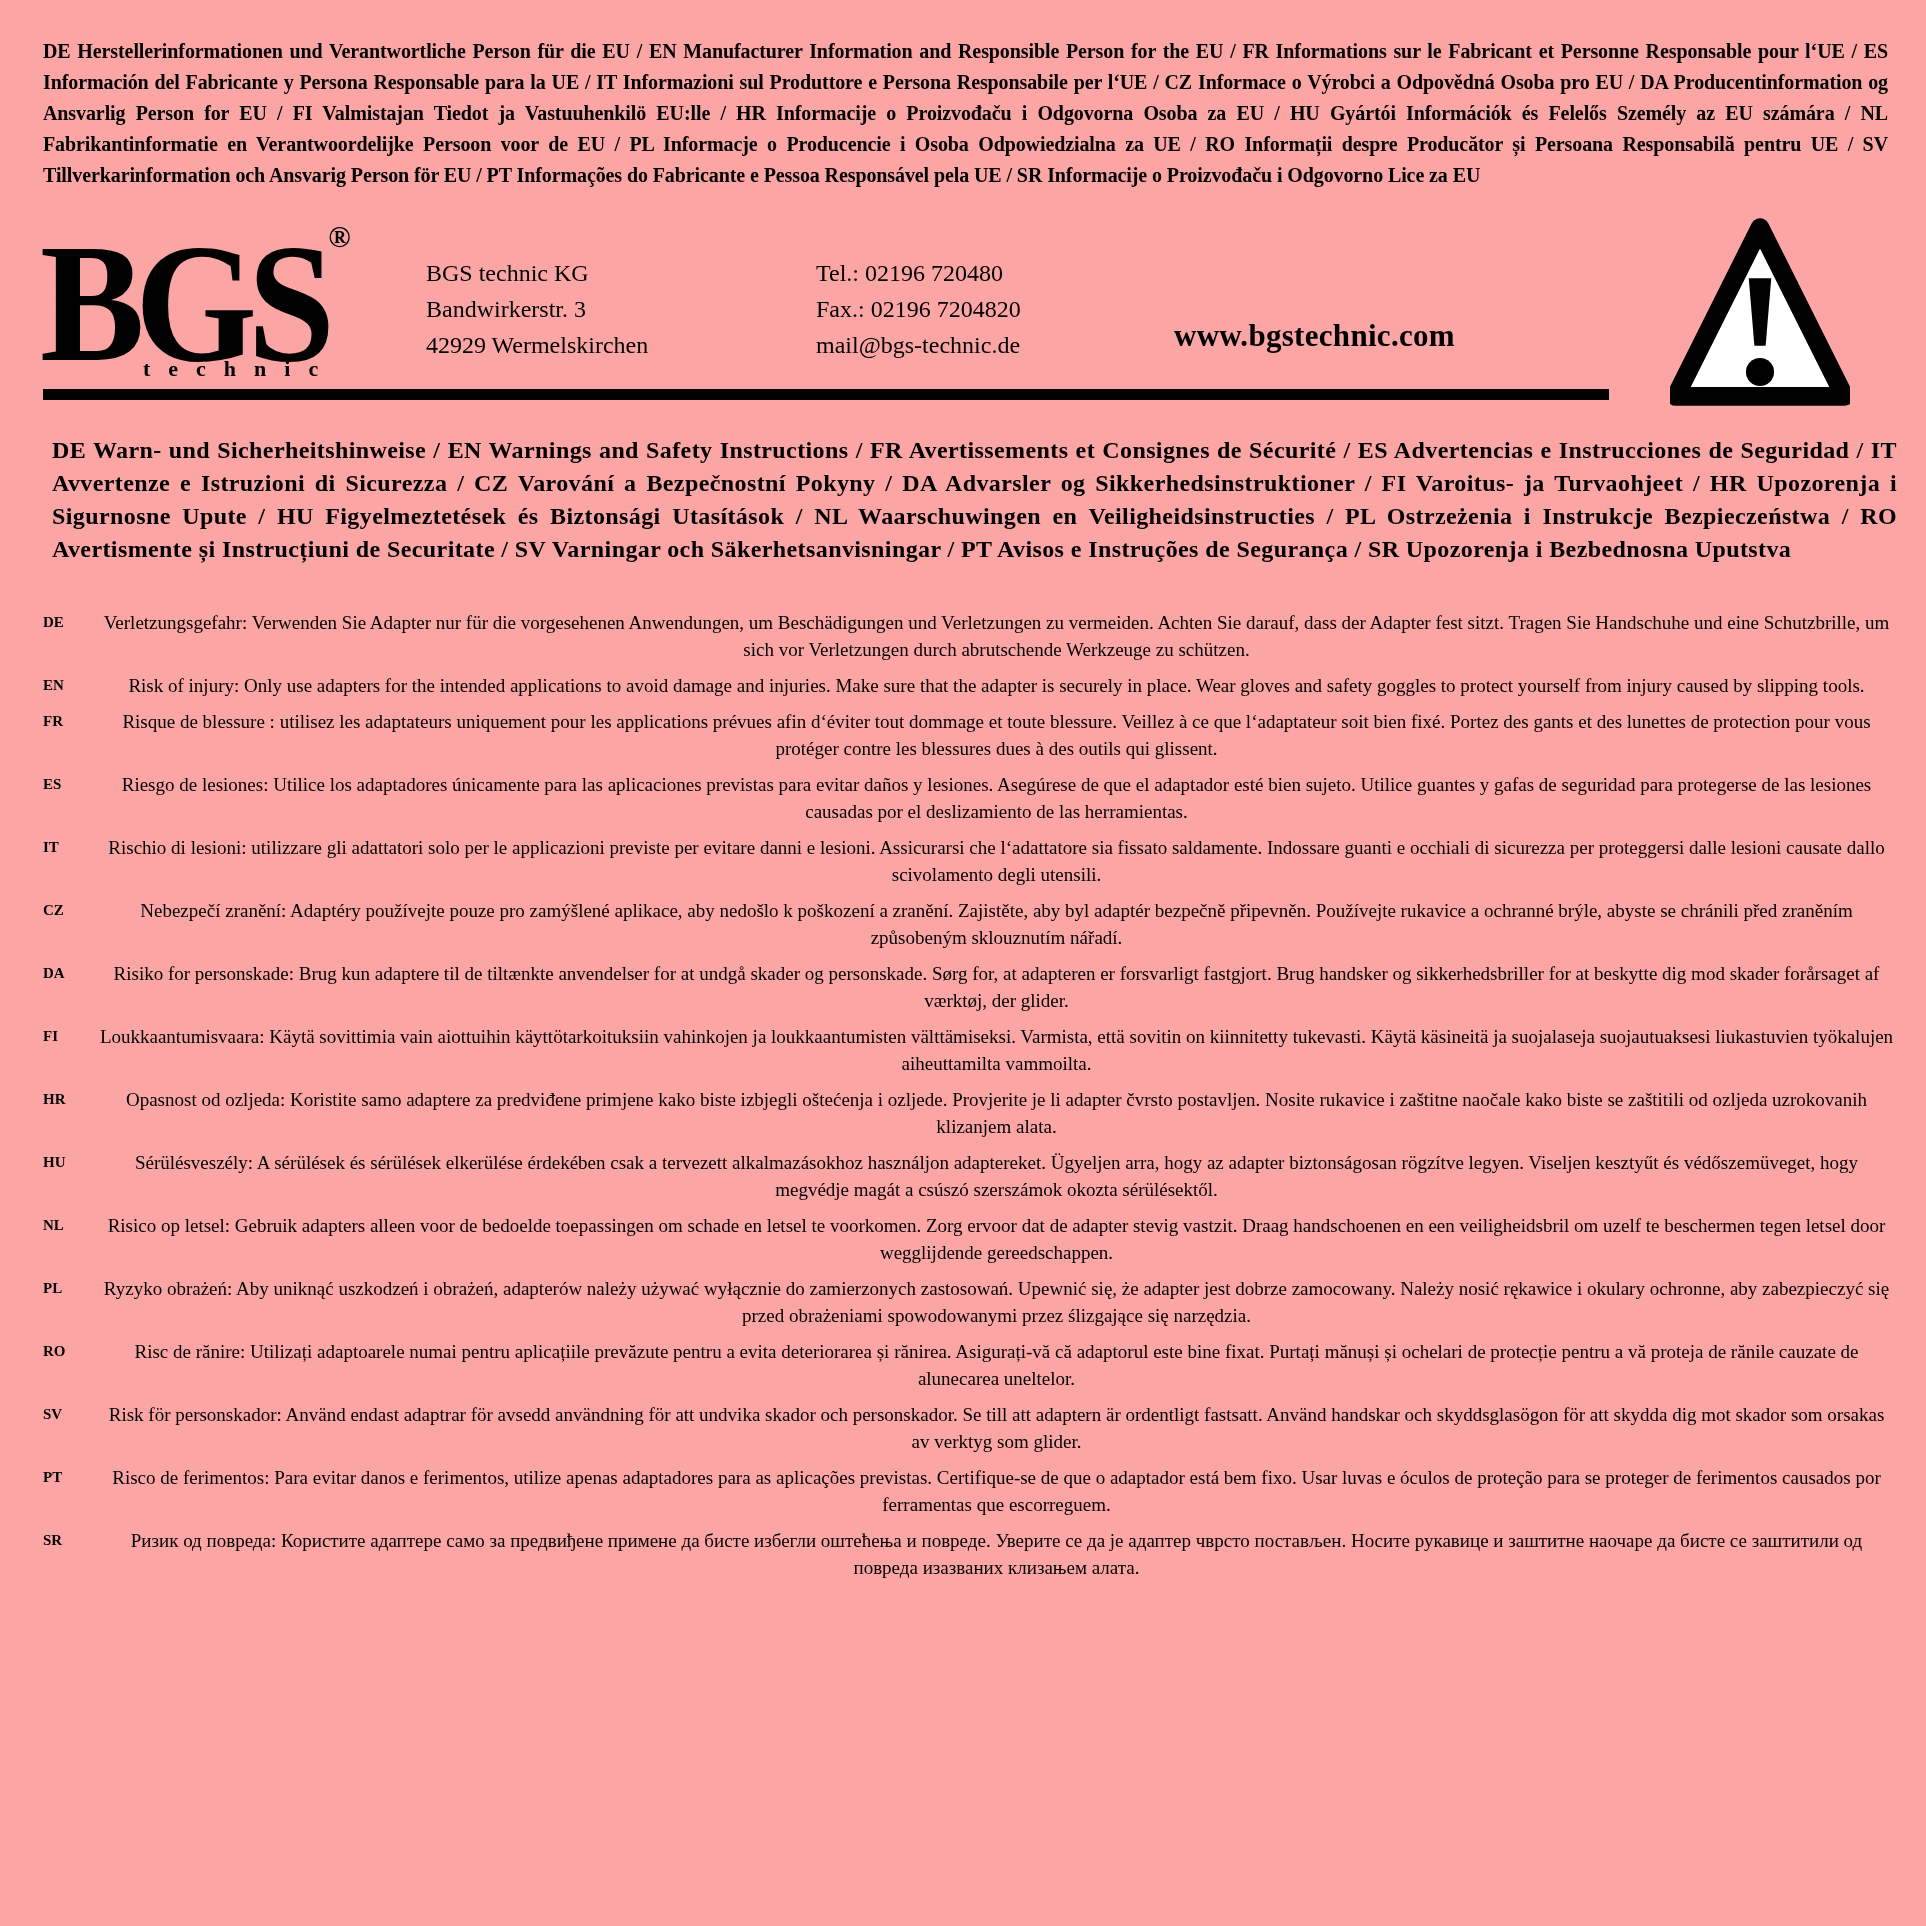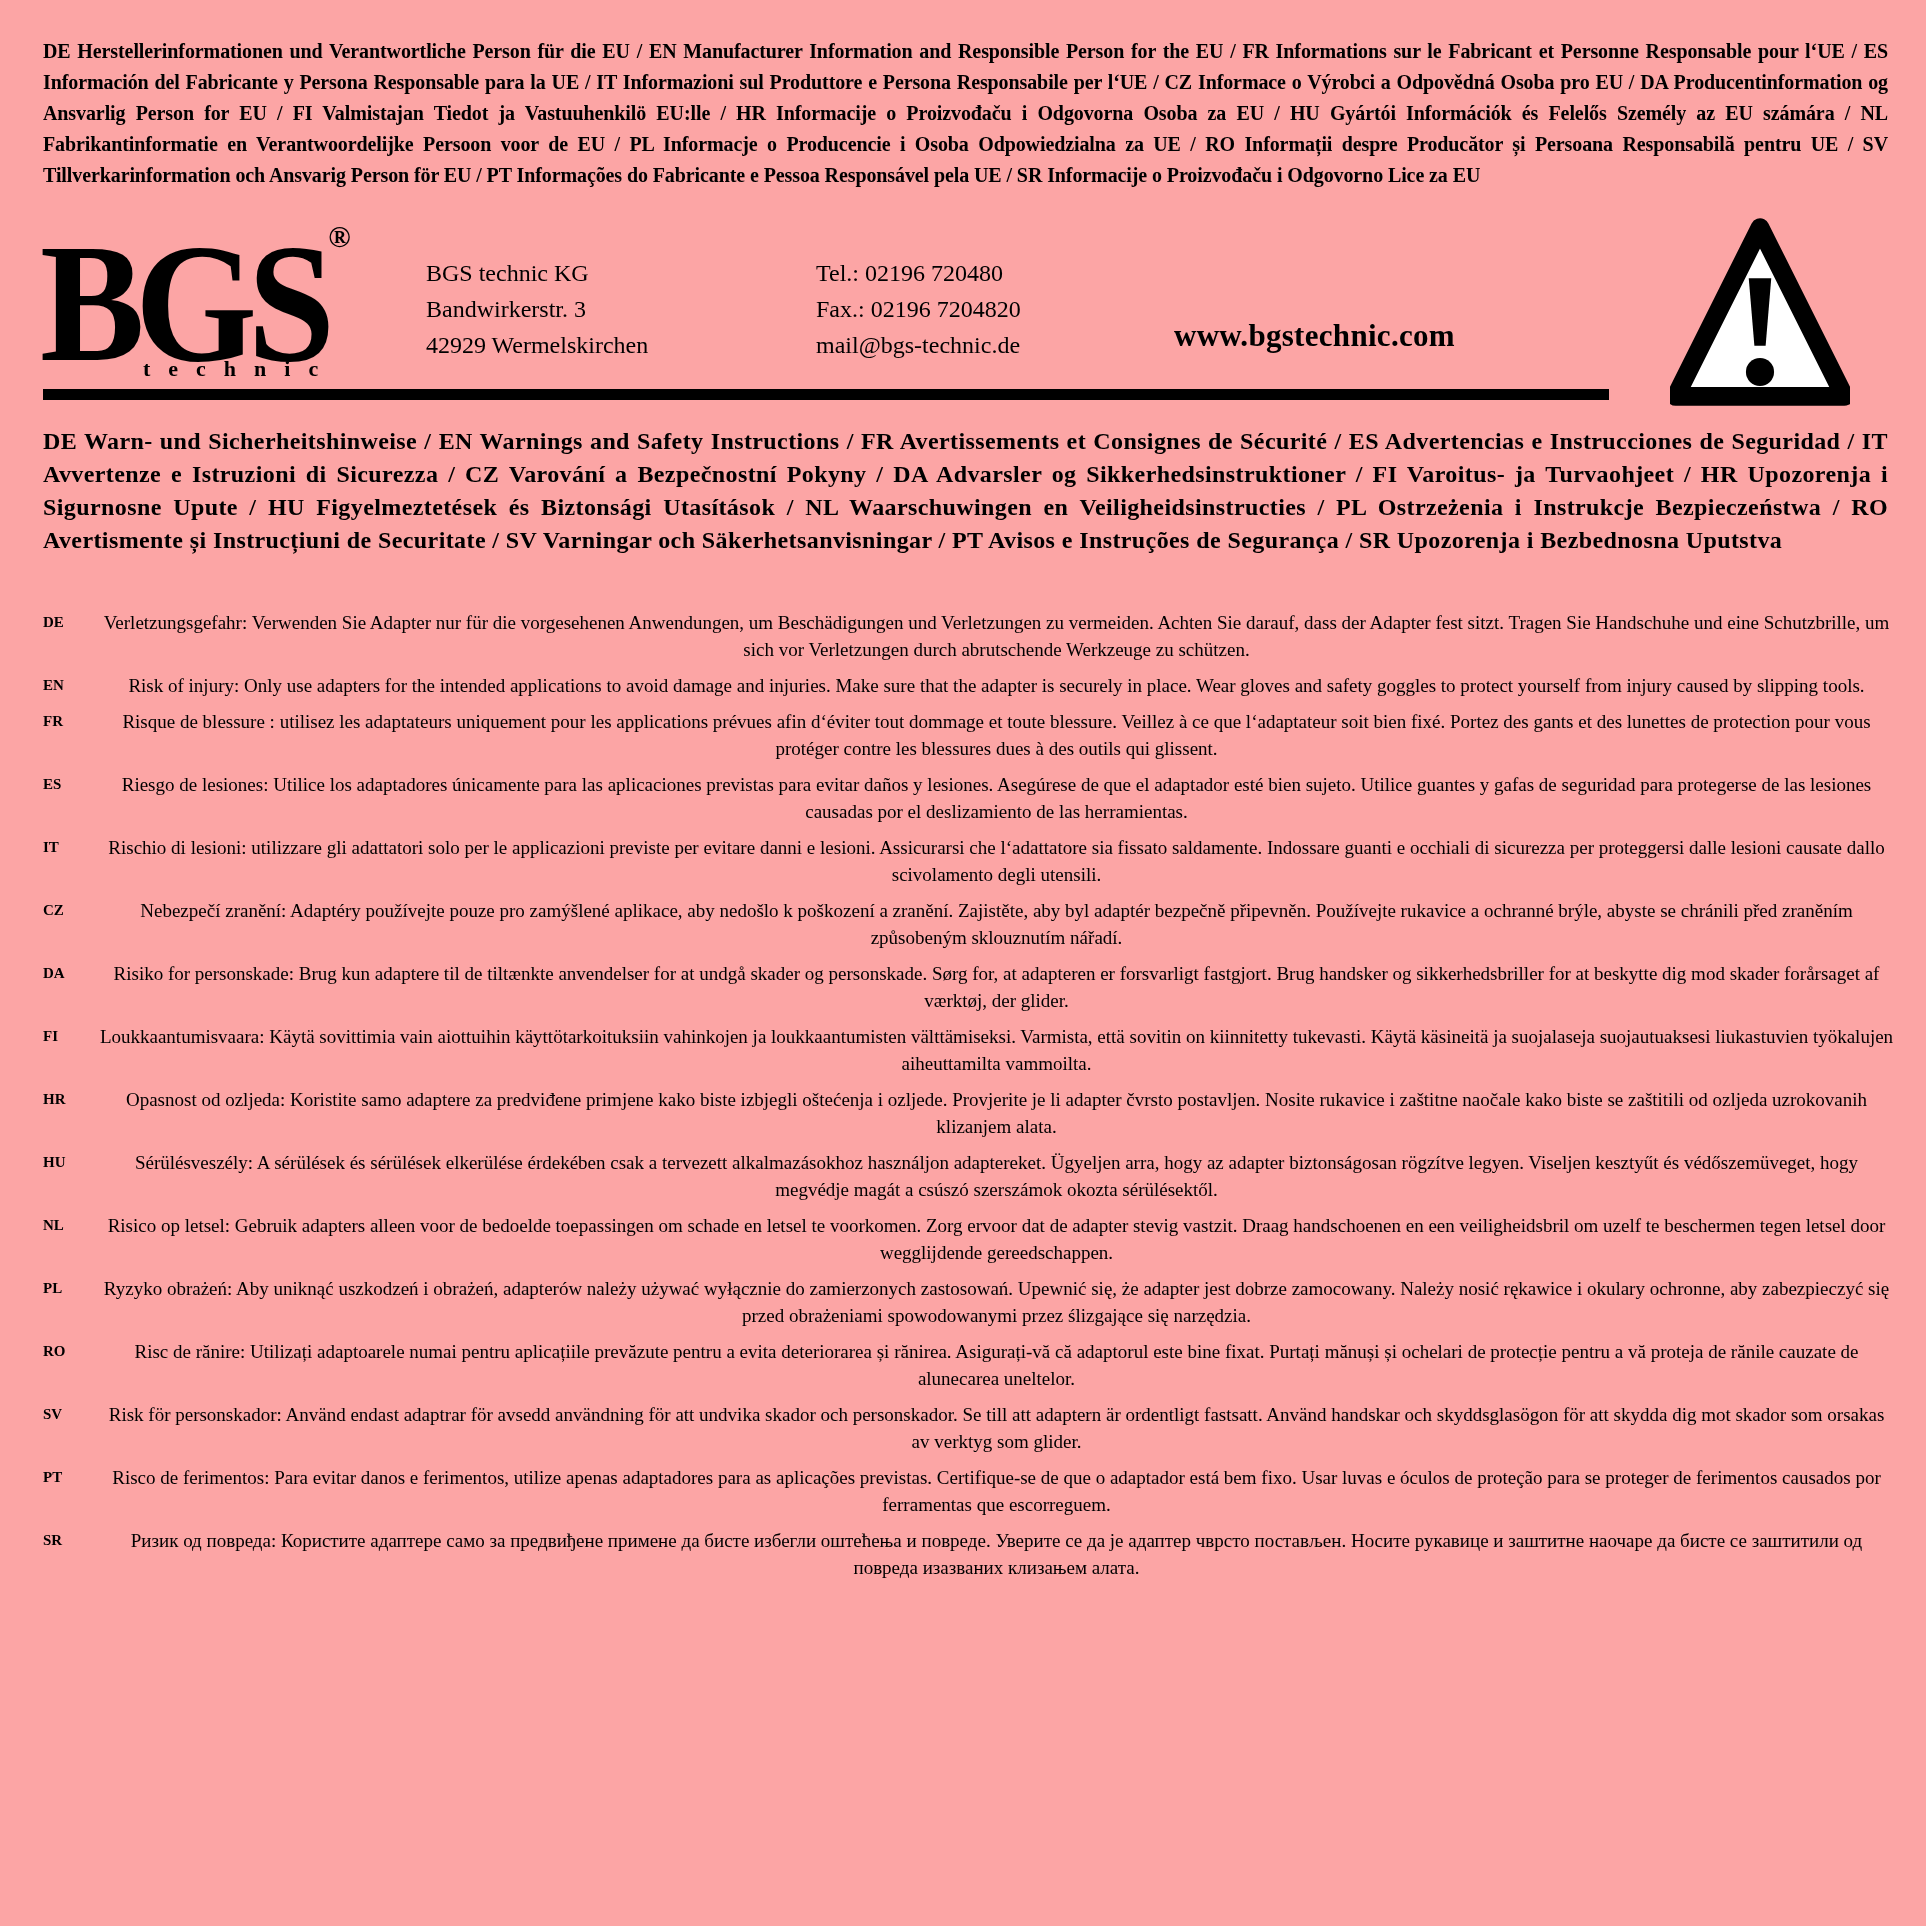--- a/index.html
+++ b/index.html
@@ -58,21 +58,21 @@
   .warn-triangle { position: absolute; left: 1670px; top: 217px; width: 180px; height: 190px; }
   .divider {
     position: absolute; left: 43px; top: 389px;
     width: 1566px; height: 11px;
     background: #000000;
   }
   .header2 {
     position: absolute;
     left: 43px; top: 425px;
     width: 1845px;
-    margin: 0;
+    margin: 9px;
     font-size: 24px;
     line-height: 33px;
     font-weight: bold;
     text-align: justify;
     letter-spacing: 0.4px;
   }
   .warnings { position: absolute; left: 43px; top: 609px; width: 1852px; }
   .warning-item { display: flex; align-items: flex-start; margin-bottom: 9px; }
   .warning-code {
     flex: 0 0 55px;

